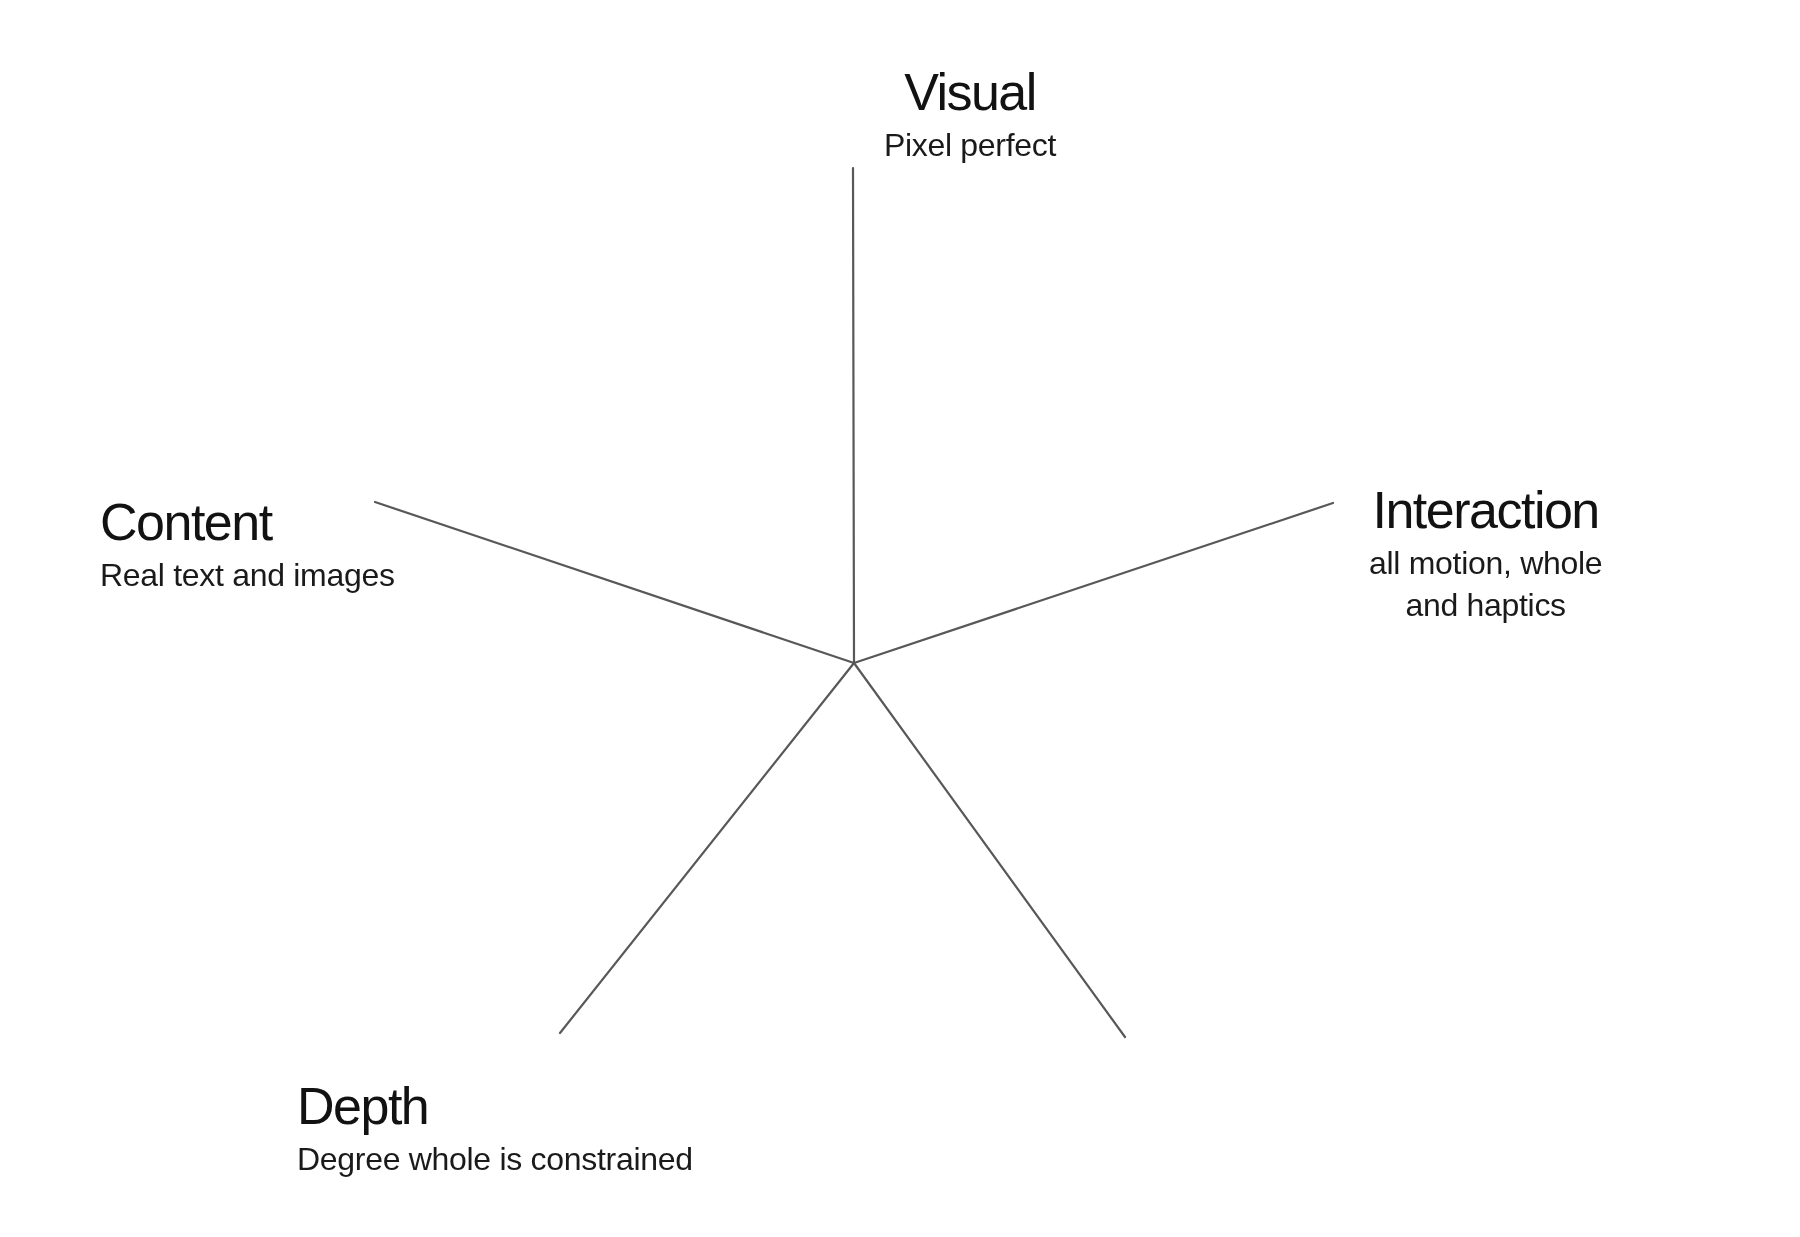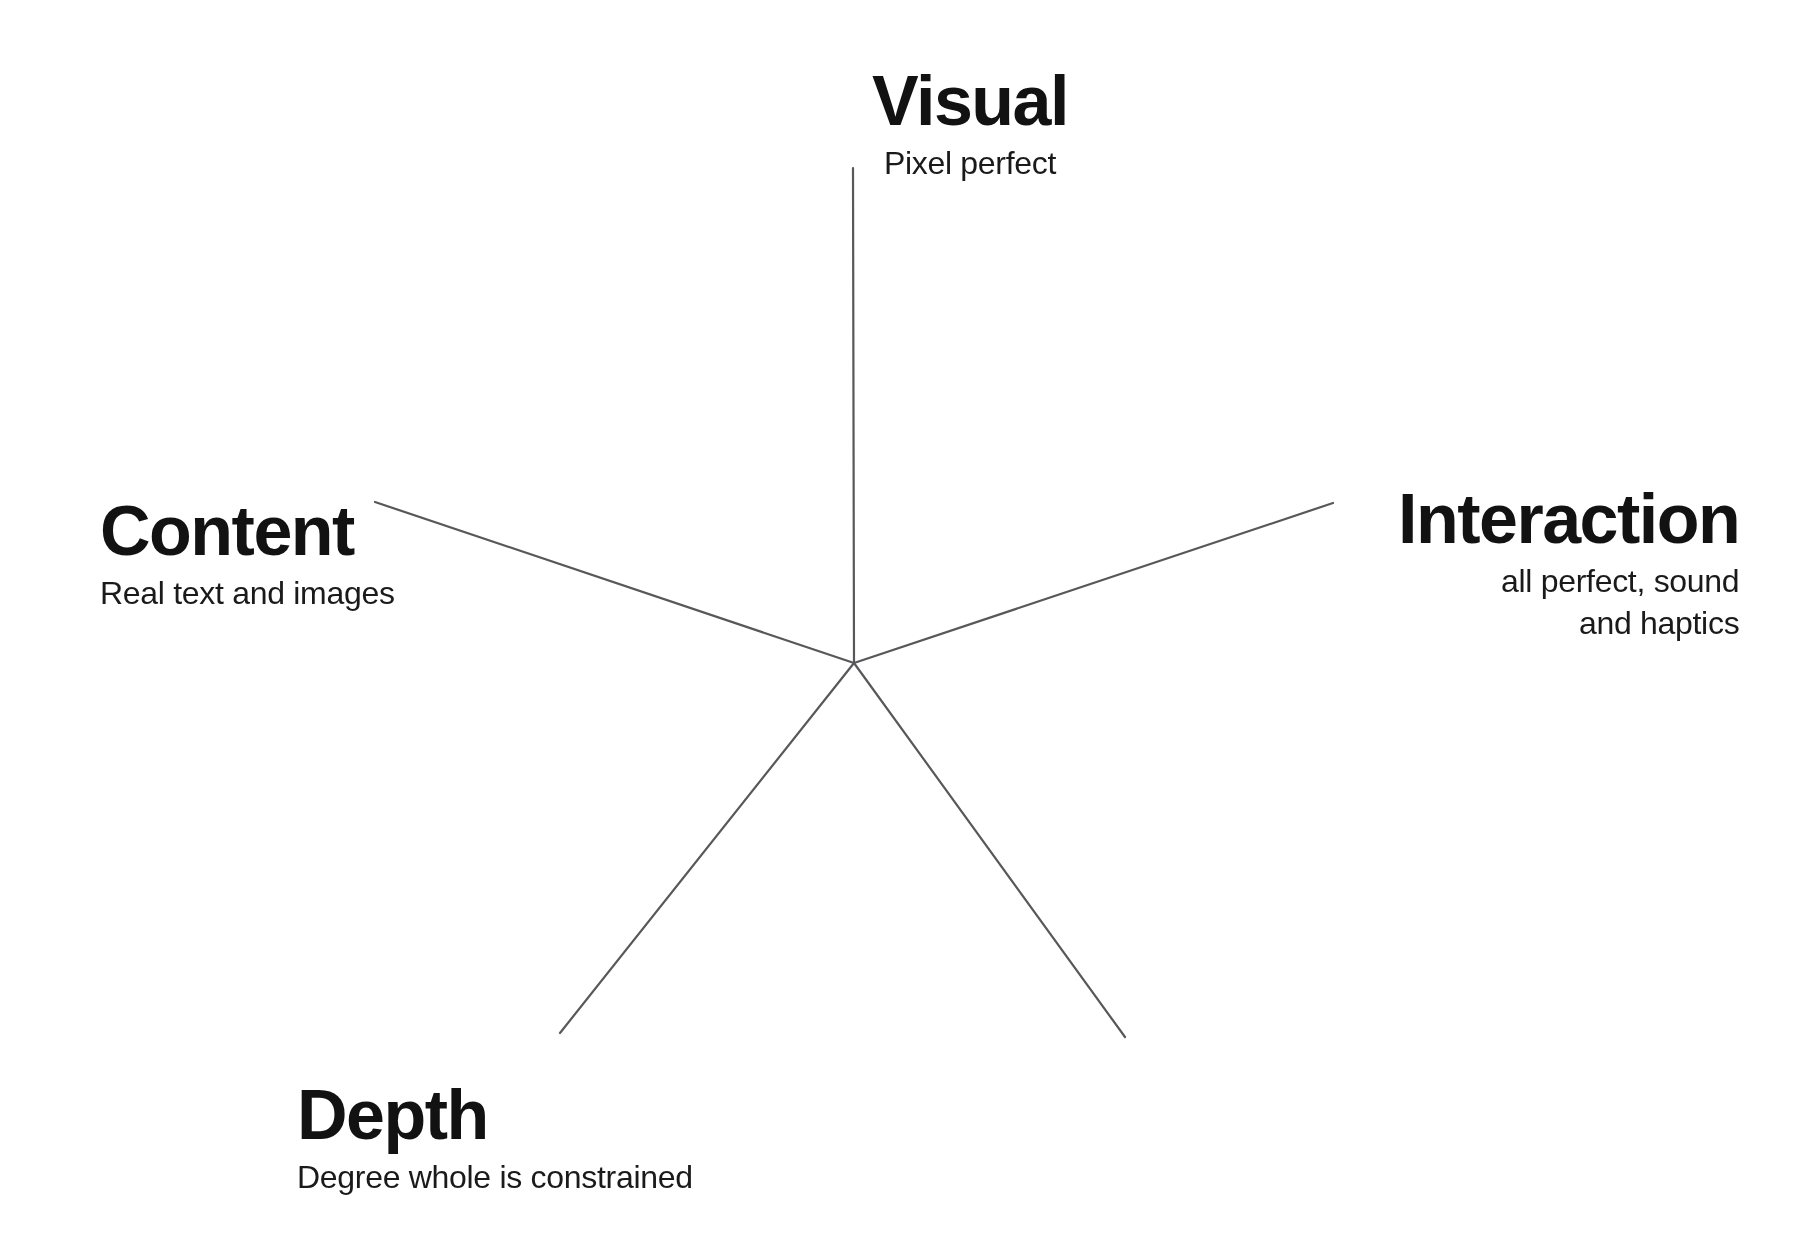--- a/index.html
+++ b/index.html
@@ -21,24 +21,24 @@
     top: 0;
     width: 1800px;
     height: 1237px;
   }
   .label-block {
     position: absolute;
     color: #121212;
     white-space: nowrap;
   }
   .label-block .heading {
-    font-size: 70px;
+    font-size: 52px;
     line-height: 1;
     letter-spacing: -1.5px;
-    font-weight: 700;
+    font-weight: 400;
     color: #121212;
   }
   .label-block .sub {
     font-size: 32px;
     line-height: 1.3;
     letter-spacing: -0.3px;
     margin-top: 7px;
     color: #1a1a1a;
   }
   .label-visual {
@@ -46,23 +46,23 @@
     top: 66px;
     transform: translateX(-50%);
     text-align: center;
   }
   .label-content {
     left: 100px;
     top: 496px;
     text-align: left;
   }
   .label-interaction {
-    left: 1398px;
+    left: 1369px;
     top: 484px;
-    text-align: right;
+    text-align: center;
   }
   .label-depth {
     left: 297px;
     top: 1052px;
     text-align: left;
     margin-top: 28px;
   }
   .label-breadth {
     left: 1137px;
     top: 1052px;
@@ -92,21 +92,21 @@
   <div class="label-block label-content">
     <div class="heading">Content</div>
     <div class="sub">
       <div>Real text and images</div>
     </div>
   </div>
 
   <div class="label-block label-interaction">
     <div class="heading">Interaction</div>
     <div class="sub">
-      <div>all perfect, sound</div>
+      <div>all motion, whole</div>
       <div>and haptics</div>
     </div>
   </div>
 
   <div class="label-block label-depth">
     <div class="heading">Depth</div>
     <div class="sub">
       <div>Degree whole is constrained</div>
     </div>
   </div>

